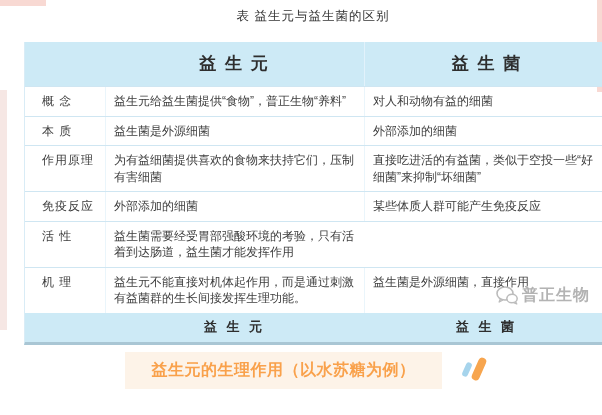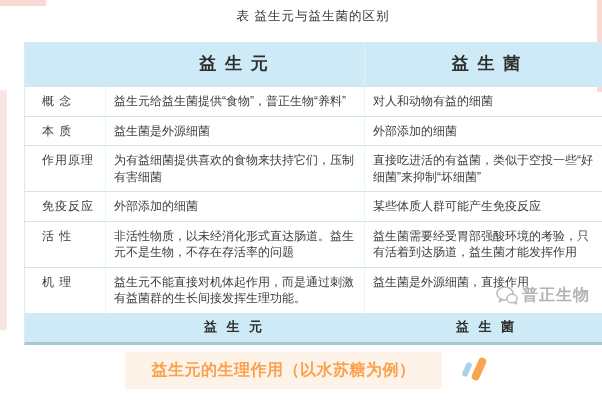--- a/index.html
+++ b/index.html
@@ -120,21 +120,20 @@
   </div>
 
   <div class="grid trow">
     <div class="cell label">免疫反应</div>
     <div class="cell c1">外部添加的细菌</div>
     <div class="cell c2">某些体质人群可能产生免疫反应</div>
   </div>
 
   <div class="grid trow">
     <div class="cell label">活 性</div>
-    <div class="cell c1">非活性物质，以未经消化形式直达肠道。益生元不是生物，不存在存活率的问题</div>
     <div class="cell c2">益生菌需要经受胃部强酸环境的考验，只有活着到达肠道，益生菌才能发挥作用</div>
   </div>
 
   <div class="grid trow">
     <div class="cell label">机 理</div>
     <div class="cell c1">益生元不能直接对机体起作用，而是通过刺激有益菌群的生长间接发挥生理功能。</div>
     <div class="cell c2">益生菌是外源细菌，直接作用</div>
   </div>
 
   <div class="grid tfoot">

